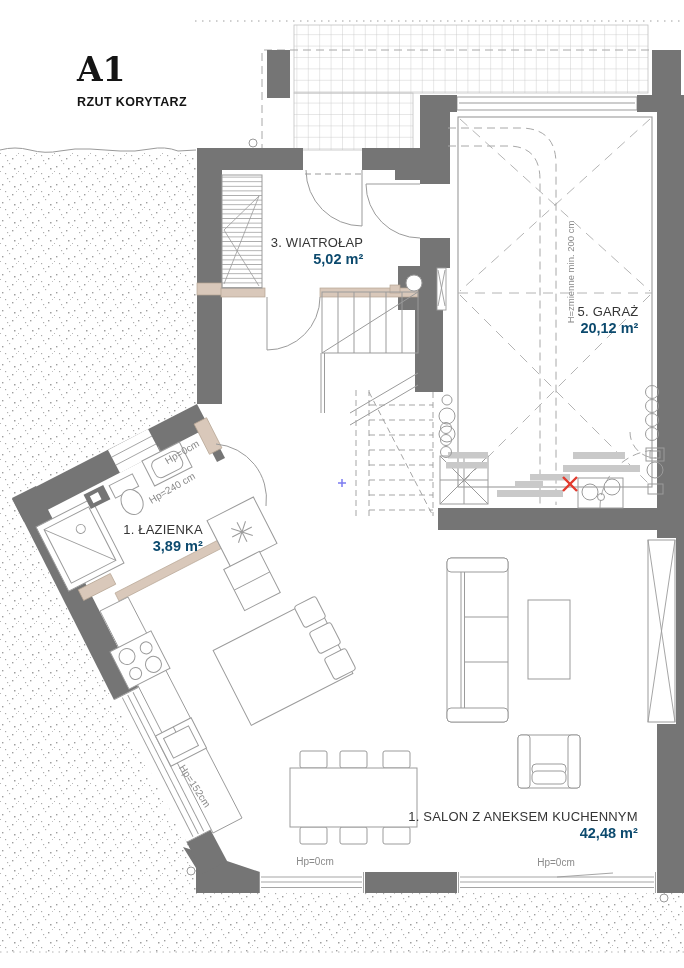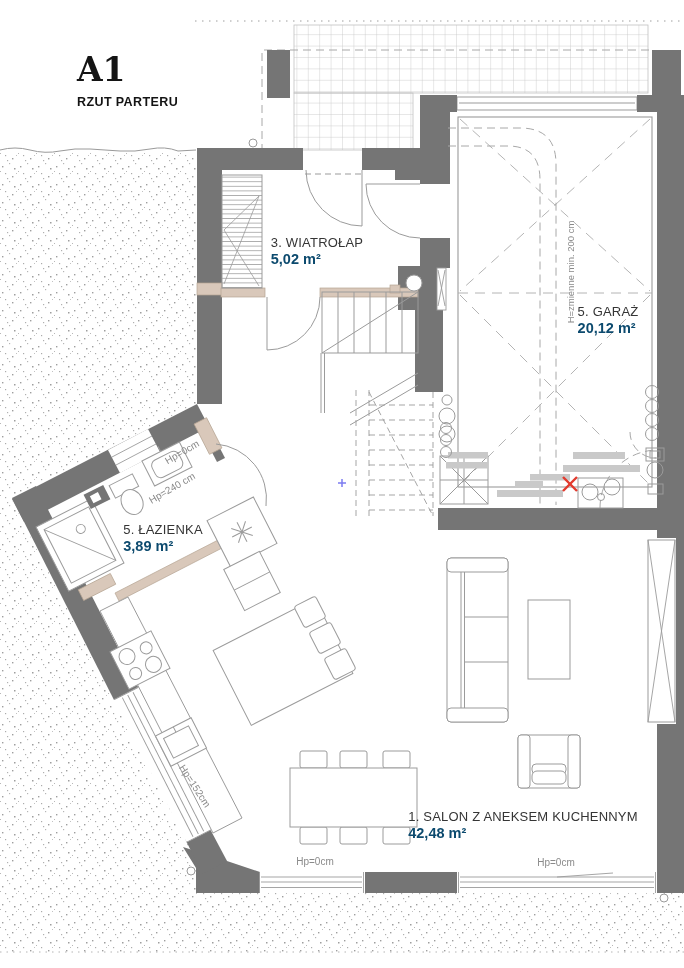--- a/index.html
+++ b/index.html
@@ -1,19 +1,19 @@
 <!DOCTYPE html>
 <html><head>
 <meta charset="utf-8">
 <style>
   html,body{margin:0;padding:0;background:#fff;}
   #stage{position:relative;width:684px;height:968px;background:#fff;overflow:hidden;
          font-family:"Liberation Sans",sans-serif;}
   #plan-svg{position:absolute;left:0;top:0;}
-  .lbl{position:absolute;transform:translate(-50%,-50%);text-align:left;color:#353535;white-space:nowrap;}
+  .lbl{position:absolute;transform:translate(-50%,-50%);text-align:right;color:#353535;white-space:nowrap;}
   .room-name{font-size:13px;letter-spacing:.2px;}
   .room-area{font-size:14.5px;font-weight:bold;margin-top:1px;color:#0c4a6e;}
   .ann{position:absolute;font-size:10px;color:#8a8a8a;white-space:nowrap;}
   .sheet-code{position:absolute;left:77px;top:50px;font-family:"DejaVu Serif",serif;
               font-weight:bold;font-size:33px;color:#141414;}
   .sheet-sub{position:absolute;left:77px;top:95px;font-weight:bold;font-size:12.5px;
              letter-spacing:.4px;color:#141414;}
 </style>
 </head>
 <body>
@@ -331,28 +331,28 @@
         <circle cx="664" cy="898" r="4"></circle>
   </g>
   <g fill="none" stroke="#9b9b9b" stroke-width="1">
     <circle cx="446" cy="428" r="5.5"></circle>
         <circle cx="446" cy="440" r="5.5"></circle>
         <circle cx="446" cy="452" r="5.5"></circle>
   </g>
 </svg>
 
 <div class="sheet-code">A1</div>
-<div class="sheet-sub">RZUT PARTERU</div>
+<div class="sheet-sub">RZUT KORYTARZ</div>
 
 <div class="lbl" style="left:317px;top:251px">
   <div class="room-name">3. WIATROŁAP</div>
   <div class="room-area">5,02 m²</div>
 </div>
 <div class="lbl" style="left:163px;top:538px">
-  <div class="room-name">5. ŁAZIENKA</div>
+  <div class="room-name">1. ŁAZIENKA</div>
   <div class="room-area">3,89 m²</div>
 </div>
 <div class="lbl" style="left:608px;top:320px">
   <div class="room-name">5. GARAŻ</div>
   <div class="room-area">20,12 m²</div>
 </div>
 <div class="lbl" style="left:523px;top:825px">
   <div class="room-name">1. SALON Z ANEKSEM KUCHENNYM</div>
   <div class="room-area">42,48 m²</div>
 </div>

